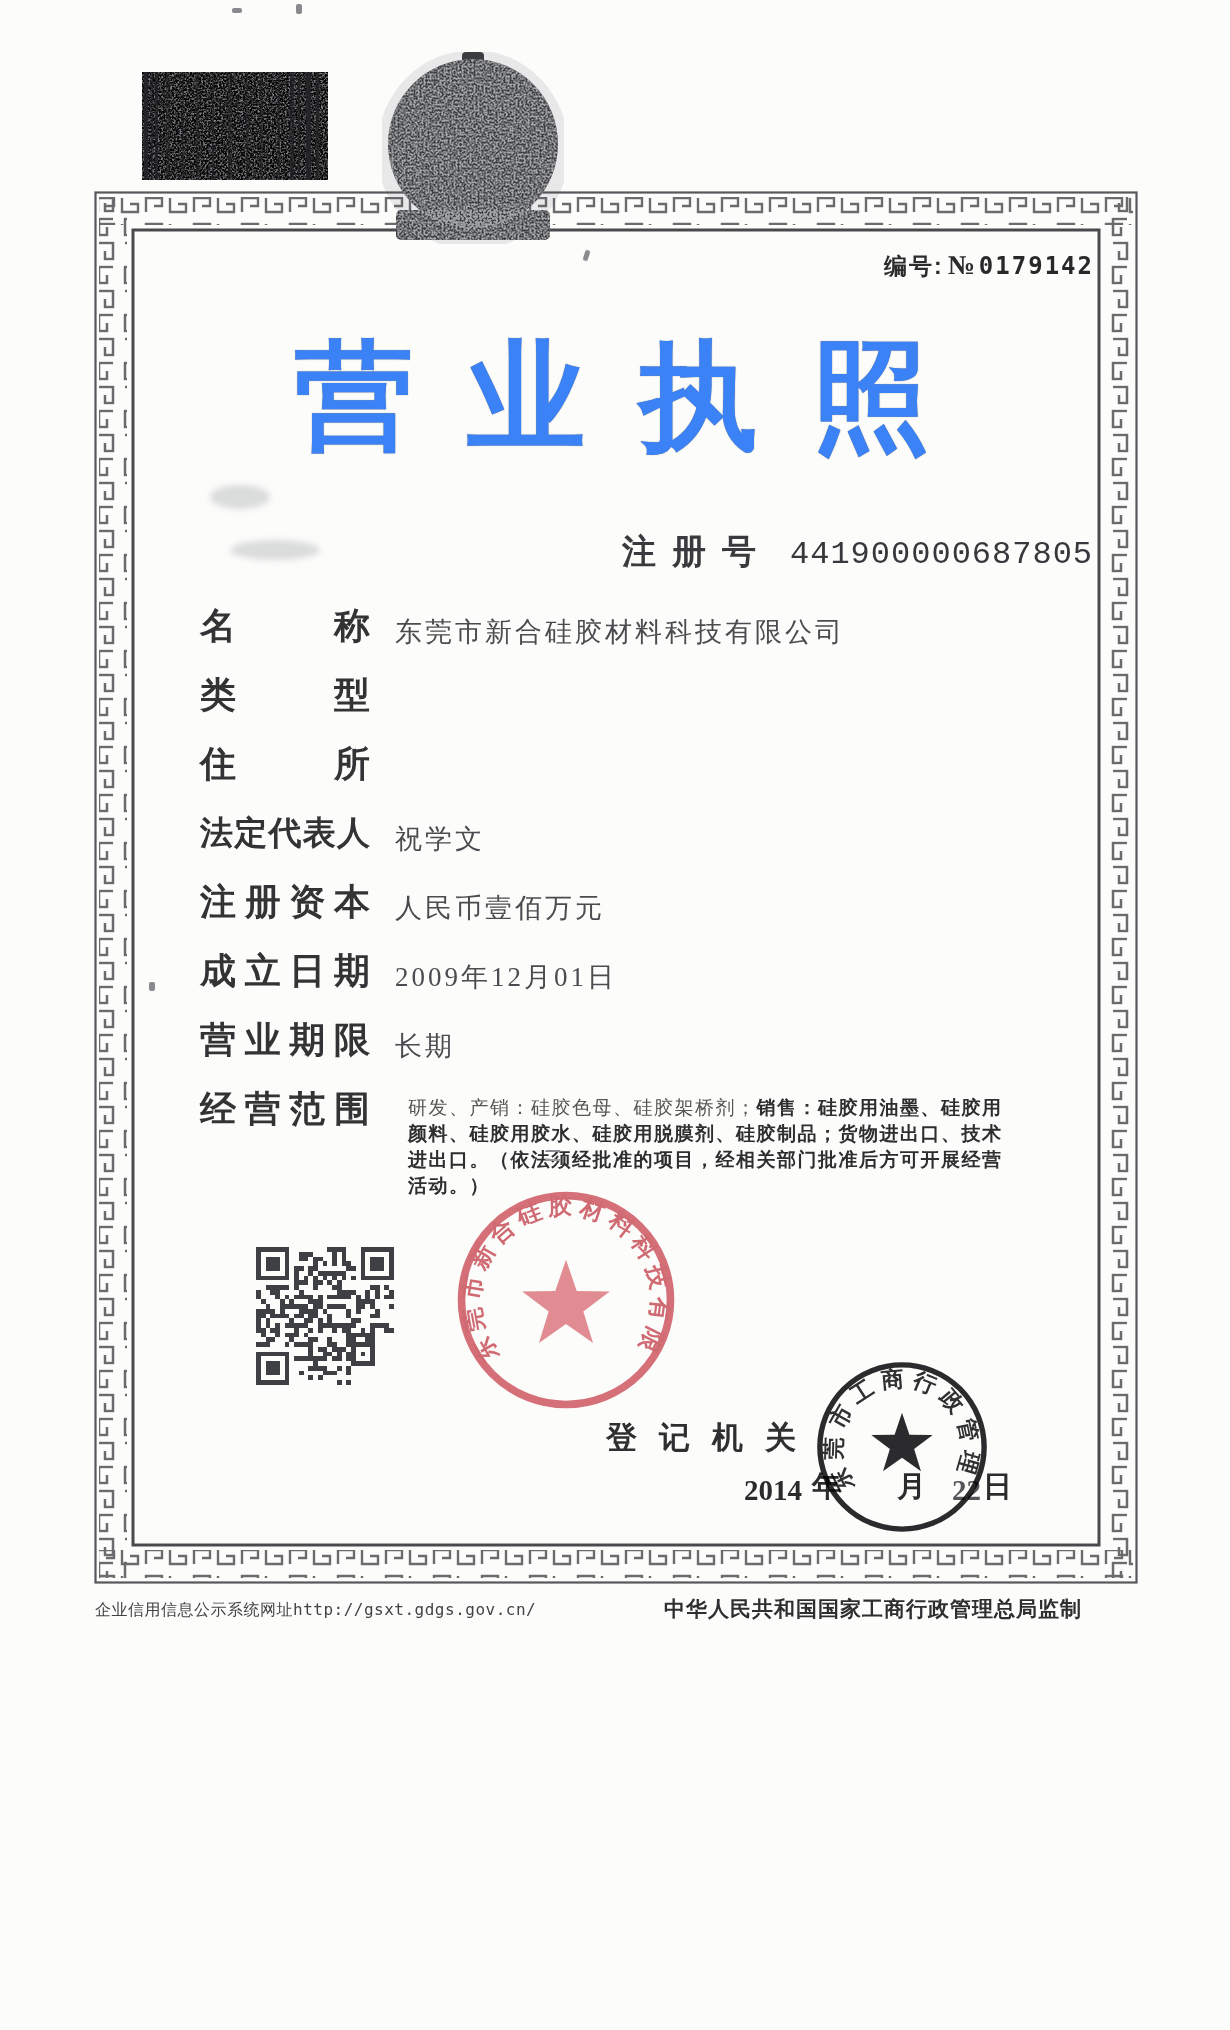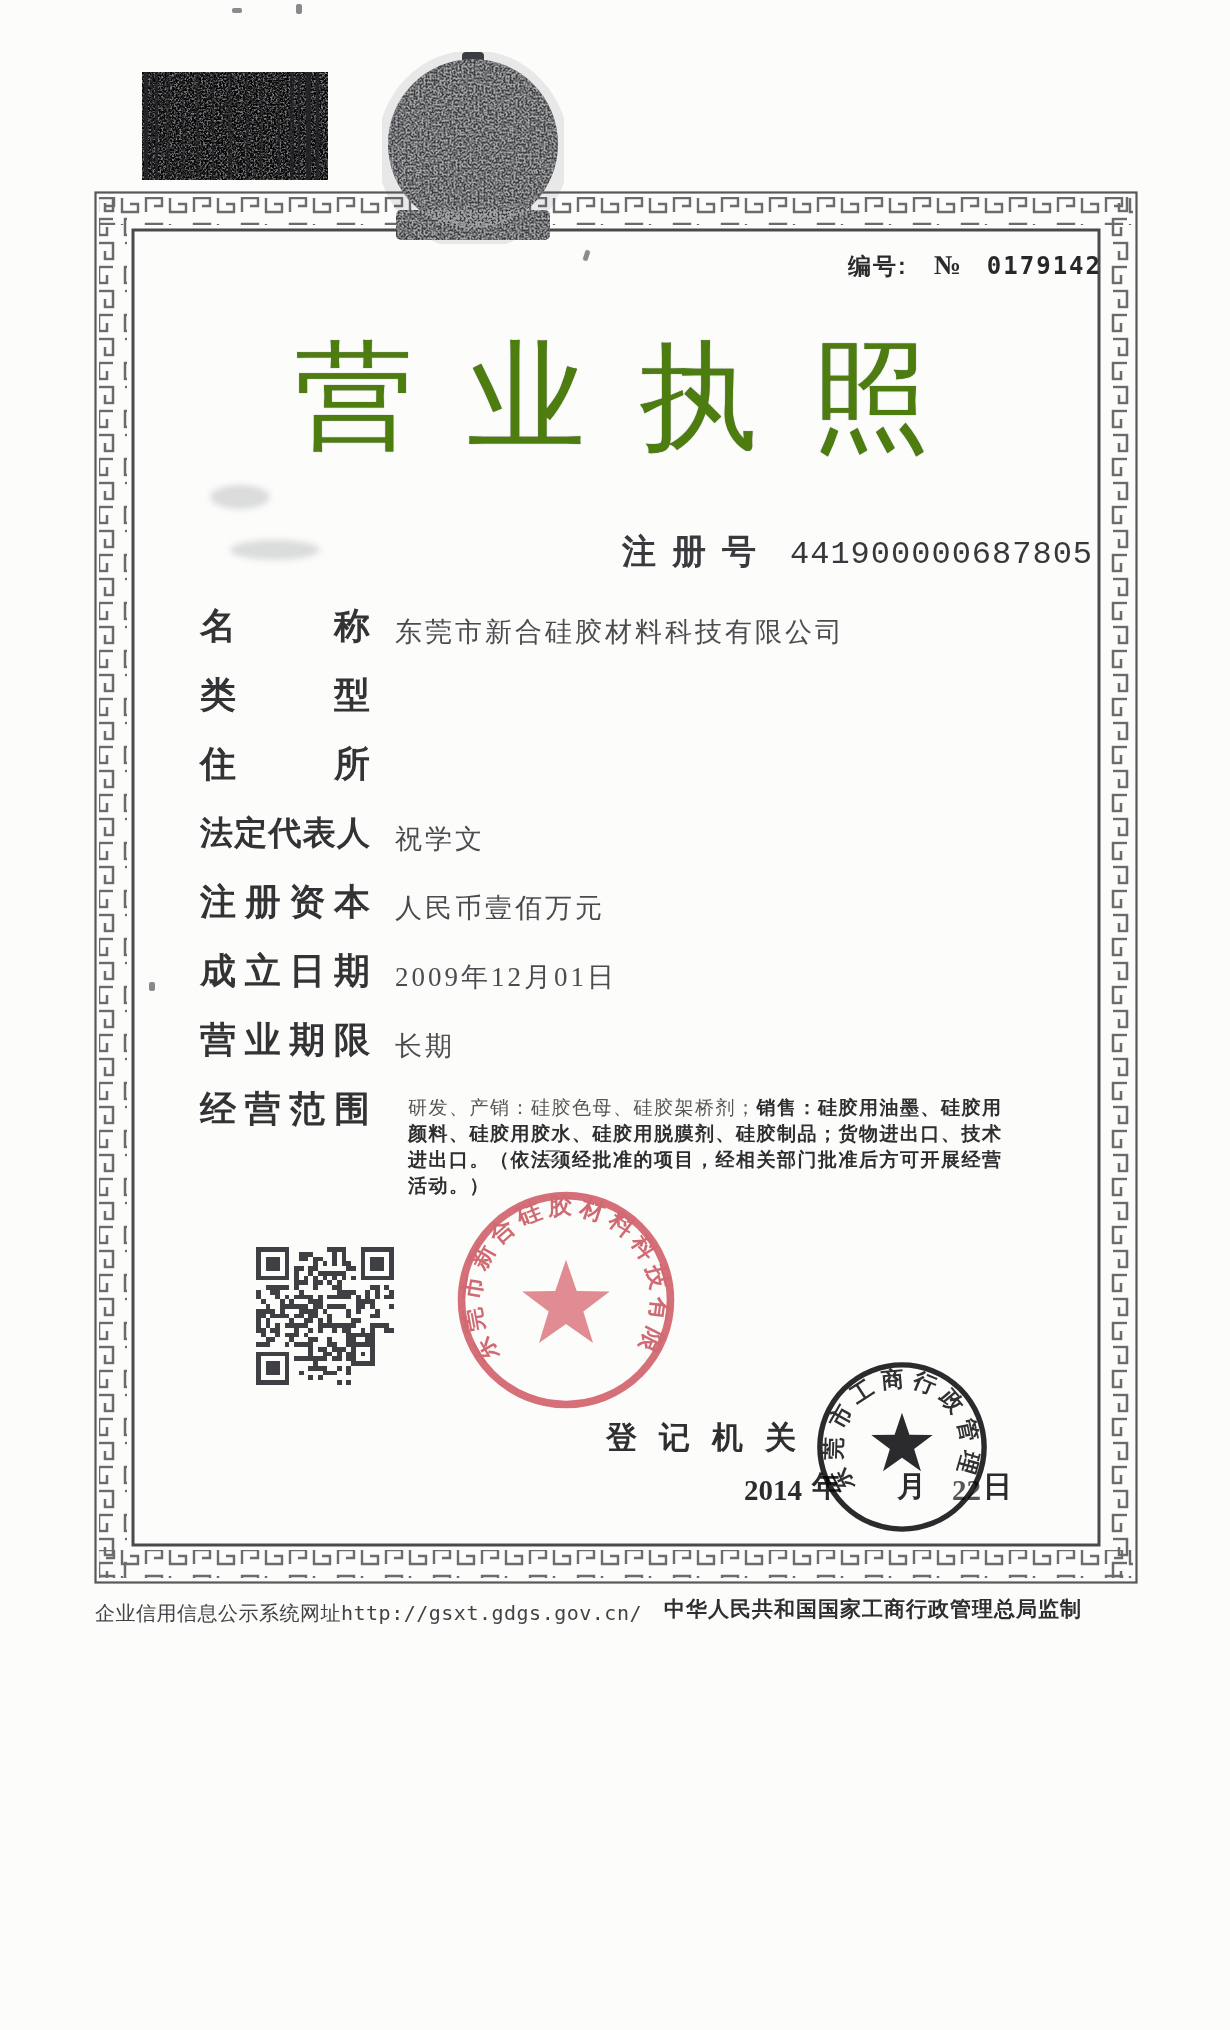--- a/index.html
+++ b/index.html
@@ -7,28 +7,28 @@
   .page{position:relative;width:1230px;height:2030px;background:#fcfcfb;overflow:hidden;}
   .serif{font-family:Liberation Mono, monospace;}
 
   
   .barcode{position:absolute;left:138px;top:66px;width:195px;height:120px;}
   .emblem{position:absolute;left:382px;top:52px;width:182px;height:192px;}
   .frame{position:absolute;left:94px;top:191px;width:1044px;height:1393px;}
   .qr{position:absolute;left:256px;top:1247px;width:138px;height:138px;}
 
   
-  .serial-line{position:absolute;top:250px;right:128px;display:flex;align-items:baseline;gap:26px;color:#2c2c2e;}
+  .serial-line{position:absolute;top:250px;right:136px;display:flex;align-items:baseline;gap:4px;color:#2c2c2e;}
   .s-label{font-size:23px;font-weight:700;letter-spacing:2px;}
   .s-no{font-family:"Liberation Serif",serif;font-size:27px;font-weight:700;}
   .s-num{font-family:"DejaVu Sans Mono",monospace;font-size:24px;font-weight:600;letter-spacing:2px;color:#28282a;}
 
   
   .title{position:absolute;left:94px;top:318px;width:1044px;margin:0;text-align:center;
-    font-size:118px;font-weight:400;color:#4d7c0f;letter-spacing:.46em;padding-left:.4em;box-sizing:border-box;
+    font-size:118px;font-weight:700;color:#3b82f6;letter-spacing:.46em;padding-left:.4em;box-sizing:border-box;
     text-shadow:0 0 1px rgba(40,40,45,.7);}
 
   
   .regline{position:absolute;left:622px;top:529px;display:flex;align-items:baseline;}
   .reg-label{font-family:"Liberation Serif",serif;font-size:34px;font-weight:600;color:#3a3a3e;letter-spacing:16px;}
   .reg-num{font-size:32px;margin-left:18px;color:#38383c;letter-spacing:1px;}
 
   
   .fields{position:absolute;left:200px;top:608px;width:880px;}
   .row{display:flex;align-items:flex-start;min-height:69px;}
@@ -54,21 +54,21 @@
     font-size:31px;font-weight:700;color:#2f2f32;letter-spacing:22px;}
   .date-line{position:absolute;left:744px;top:1467px;display:flex;align-items:flex-end;
     font-family:"Liberation Serif",serif;font-size:29px;font-weight:700;color:#2b2b2e;}
   .date-line .u-year{margin-left:10px;}
   .date-line .u-month{margin-left:56px;}
   .date-line .d-day{margin-left:26px;color:#55565a;}
   .date-line .u-day{margin-left:2px;}
 
   
   .footer-left{position:absolute;left:95px;top:1600px;font-family:"DejaVu Sans Mono",monospace;
-    font-size:20px;color:#434347;letter-spacing:.5px;}
+    font-size:16px;color:#434347;letter-spacing:.5px;}
   .footer-right{position:absolute;left:664px;top:1595px;font-size:21px;font-weight:700;color:#2e2e31;letter-spacing:1px;}
 
   
   .artifact{position:absolute;background:#8a8a8e;border-radius:2px;filter:blur(.6px);}
   .a-smudge{background:rgba(120,122,128,.25);filter:blur(3px);border-radius:50%;}
   .a-dblline{width:16px;height:7px;border-top:2px solid #8a8b90;border-bottom:2px solid #9a9ba0;background:none;filter:none;}
 </style>
 </head>
 <body>
 

